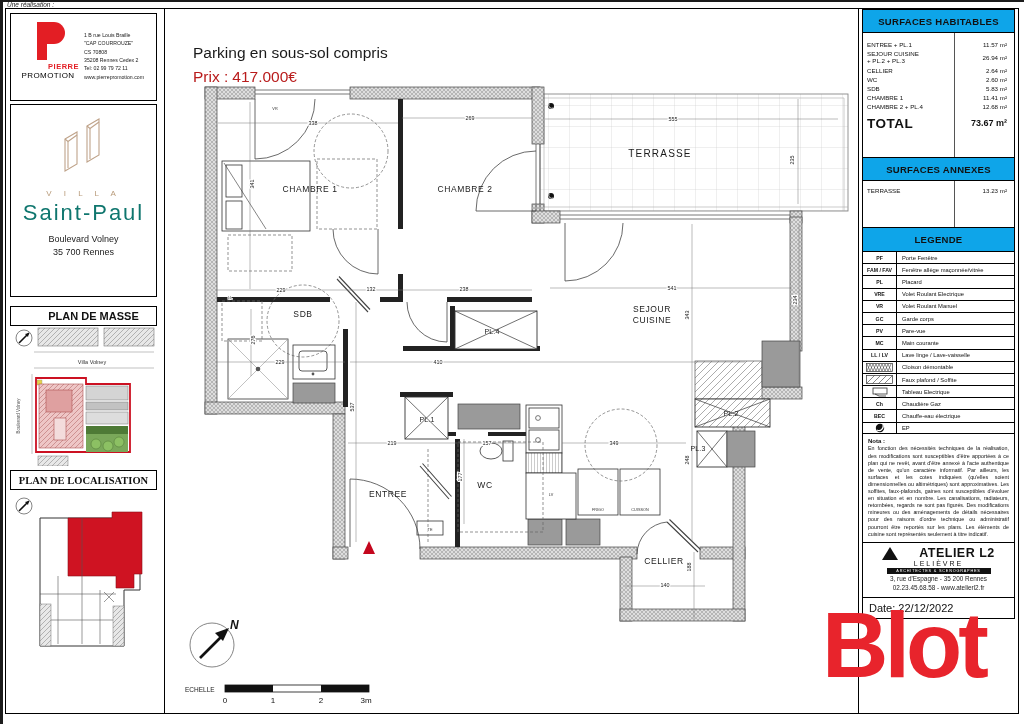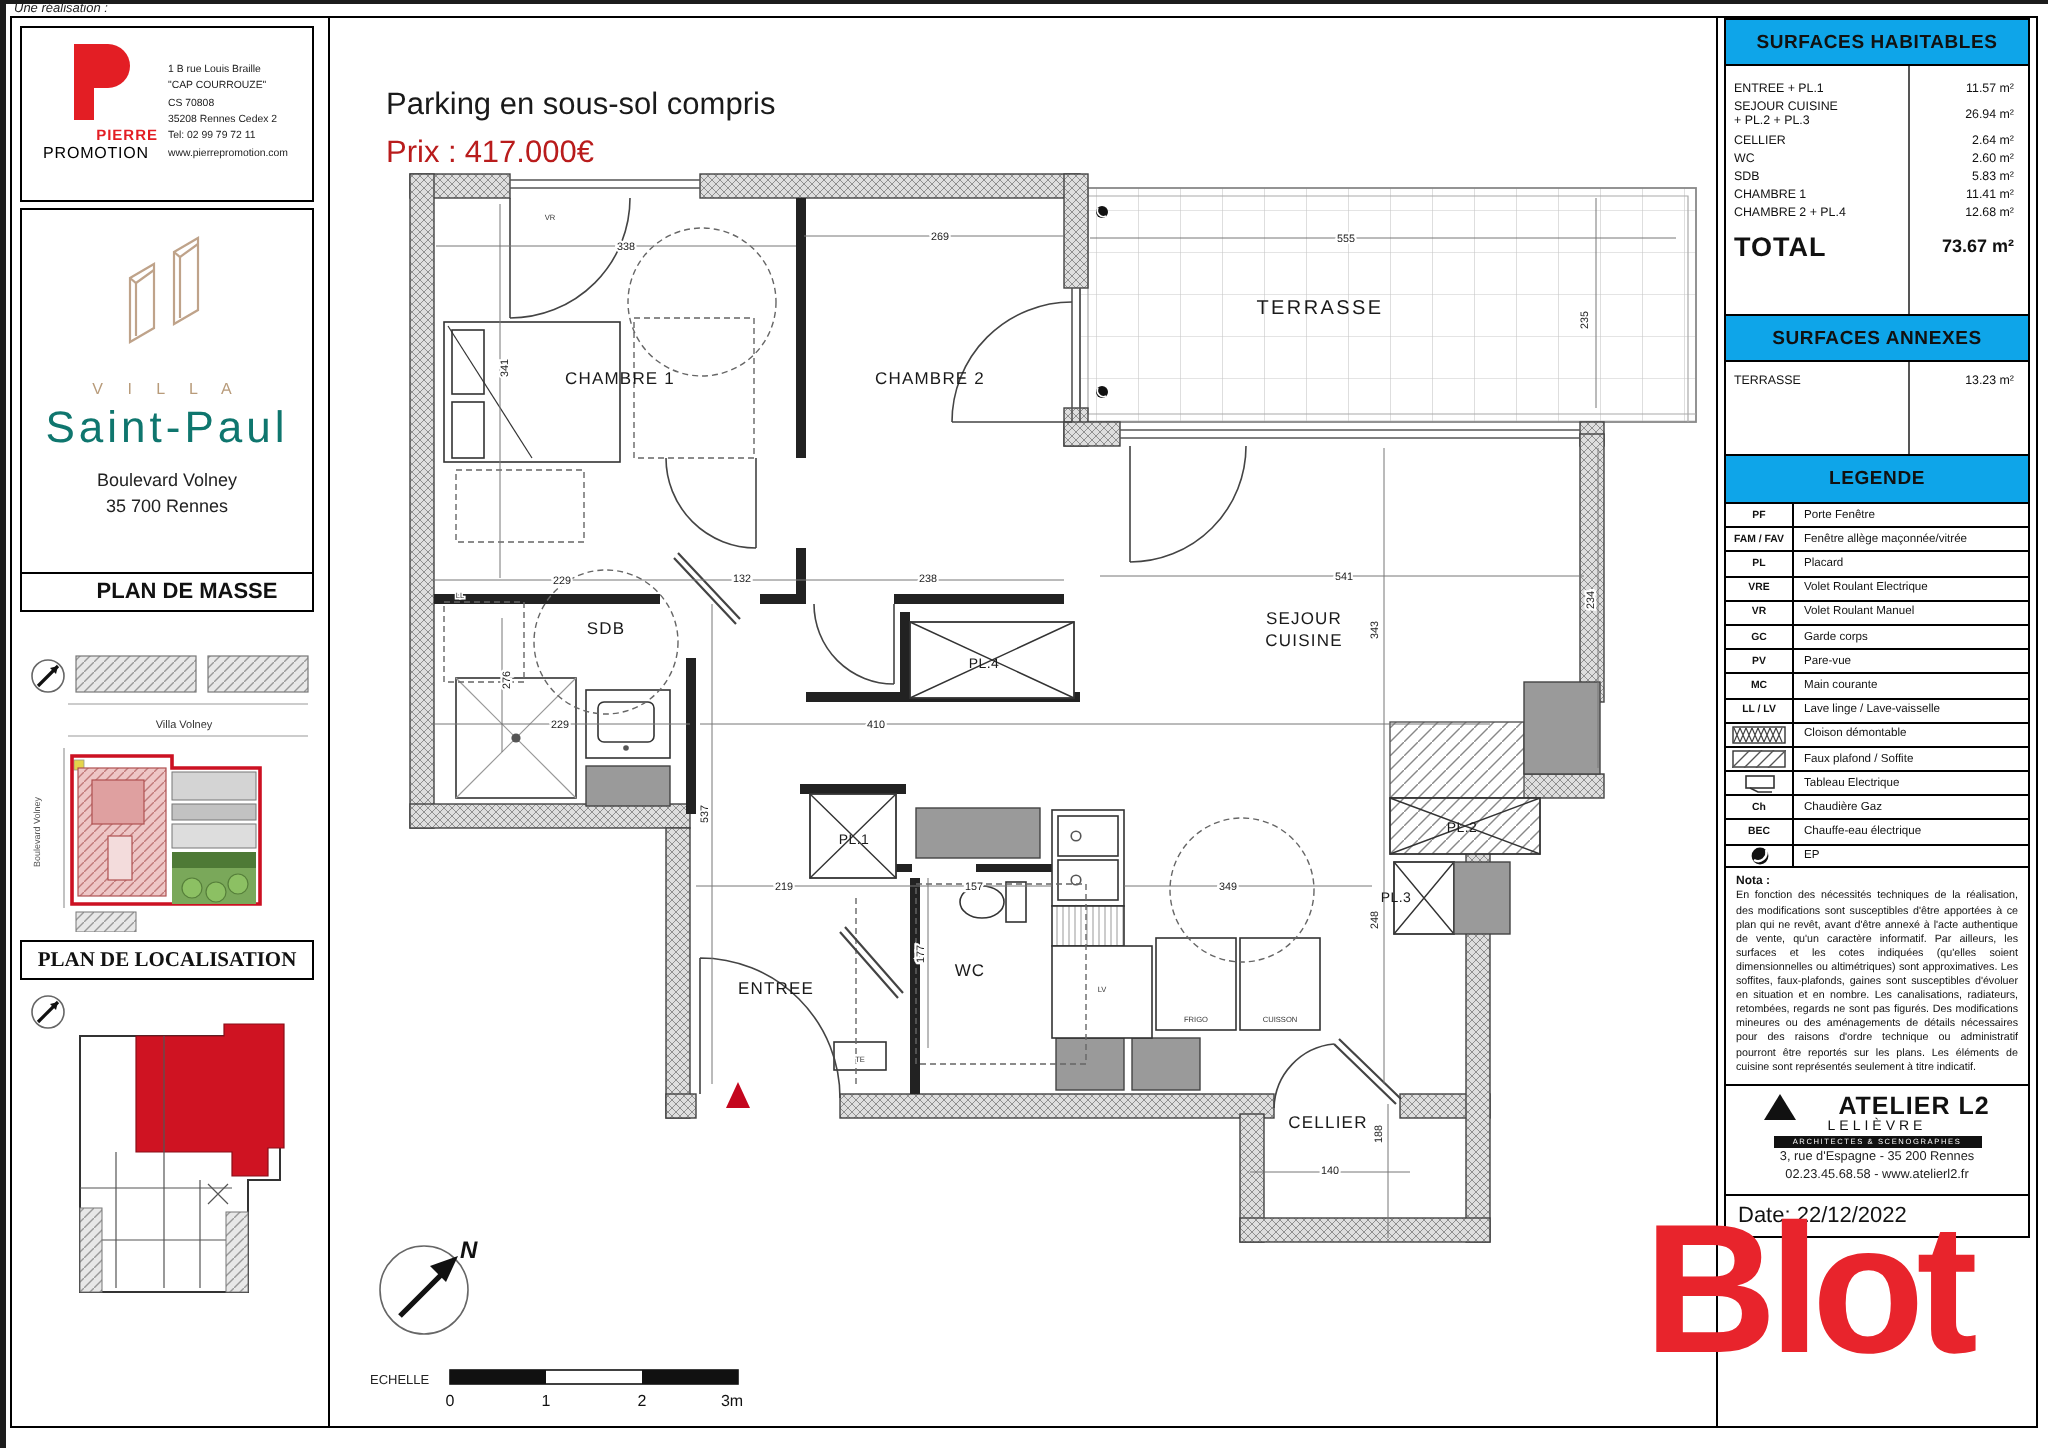--- a/index.html
+++ b/index.html
@@ -19,21 +19,21 @@
   .promo-left{width:62px;text-align:center;}
   .promo-pierre{color:#e31e24;font-weight:bold;font-size:7.5px;letter-spacing:.5px;text-align:right;margin-top:-2px;}
   .promo-promotion{color:#000;font-weight:normal;font-size:8px;letter-spacing:.4px;}
   .promo-right{flex:1;font-size:5.2px;line-height:1.6;padding-top:9px;color:#222;}
   #b-villa{left:10px;top:104px;width:147px;height:193px;text-align:center;}
   .villa-word{color:#b89b7a;font-size:8px;letter-spacing:5px;margin-top:4px;}
   .villa-name{color:#0f766e;font-size:22px;letter-spacing:2px;margin-top:2px;}
   .villa-addr{font-size:9px;color:#222;margin-top:7px;line-height:1.45;}
   .side-head{left:10px;width:147px;height:20px;display:flex;align-items:center;justify-content:center;
              font-weight:bold;background:#fff;}
-  #b-masse-h{position:absolute;top:286px;font-size:11px;padding-left:20px;}
+  #b-masse-h{position:absolute;top:306px;font-size:11px;padding-left:20px;}
   #b-loc-h{position:absolute;top:470px;font-size:10.5px;font-family:Liberation Serif, serif;}
   .sideplan{position:absolute;left:12px;background:#fff;}
 
   
   .title{position:absolute;left:193px;top:20px;font-size:15.5px;color:#b91c1c;margin-top:48px;}
   .title .price{margin-left:4px;}
   .subtitle{position:absolute;left:193px;top:44px;font-size:15.5px;color:#1a1a1a;}
 
   
   #plan-svg{position:absolute;left:170px;top:84px;}

